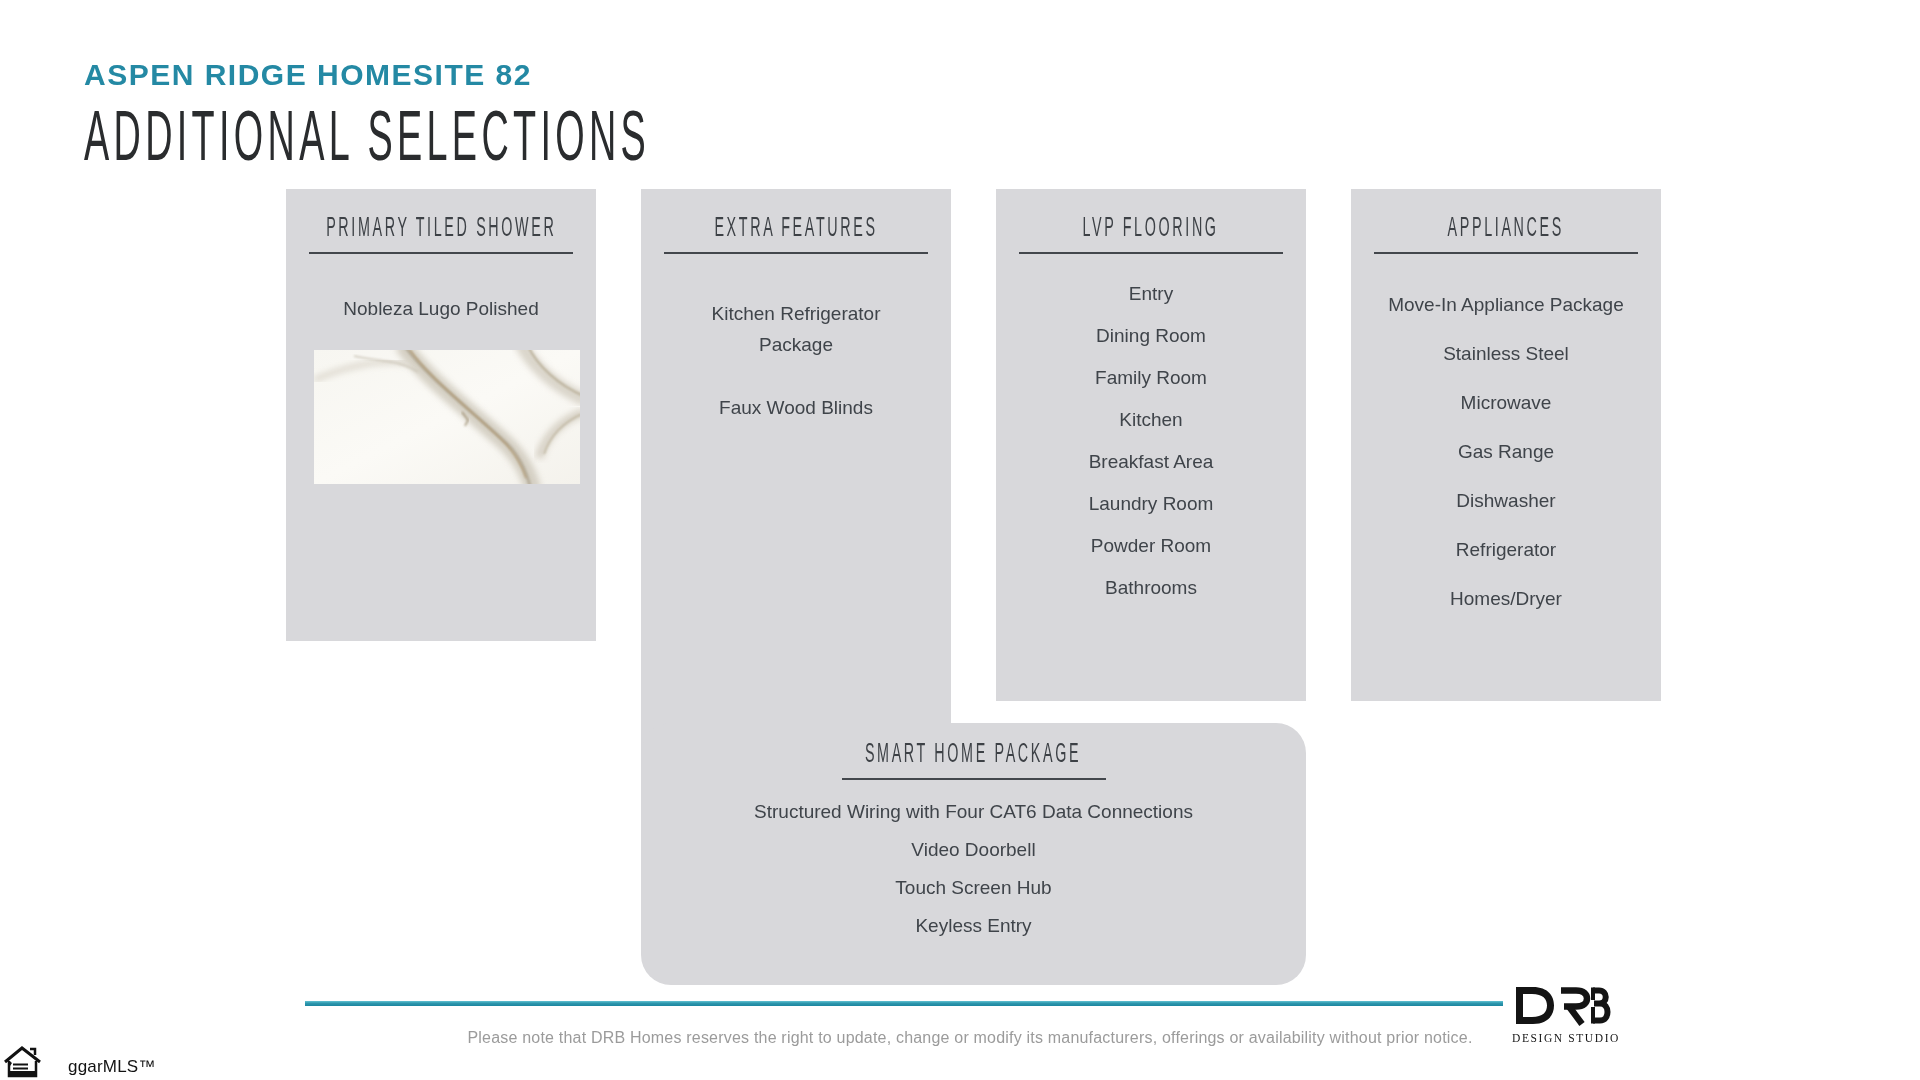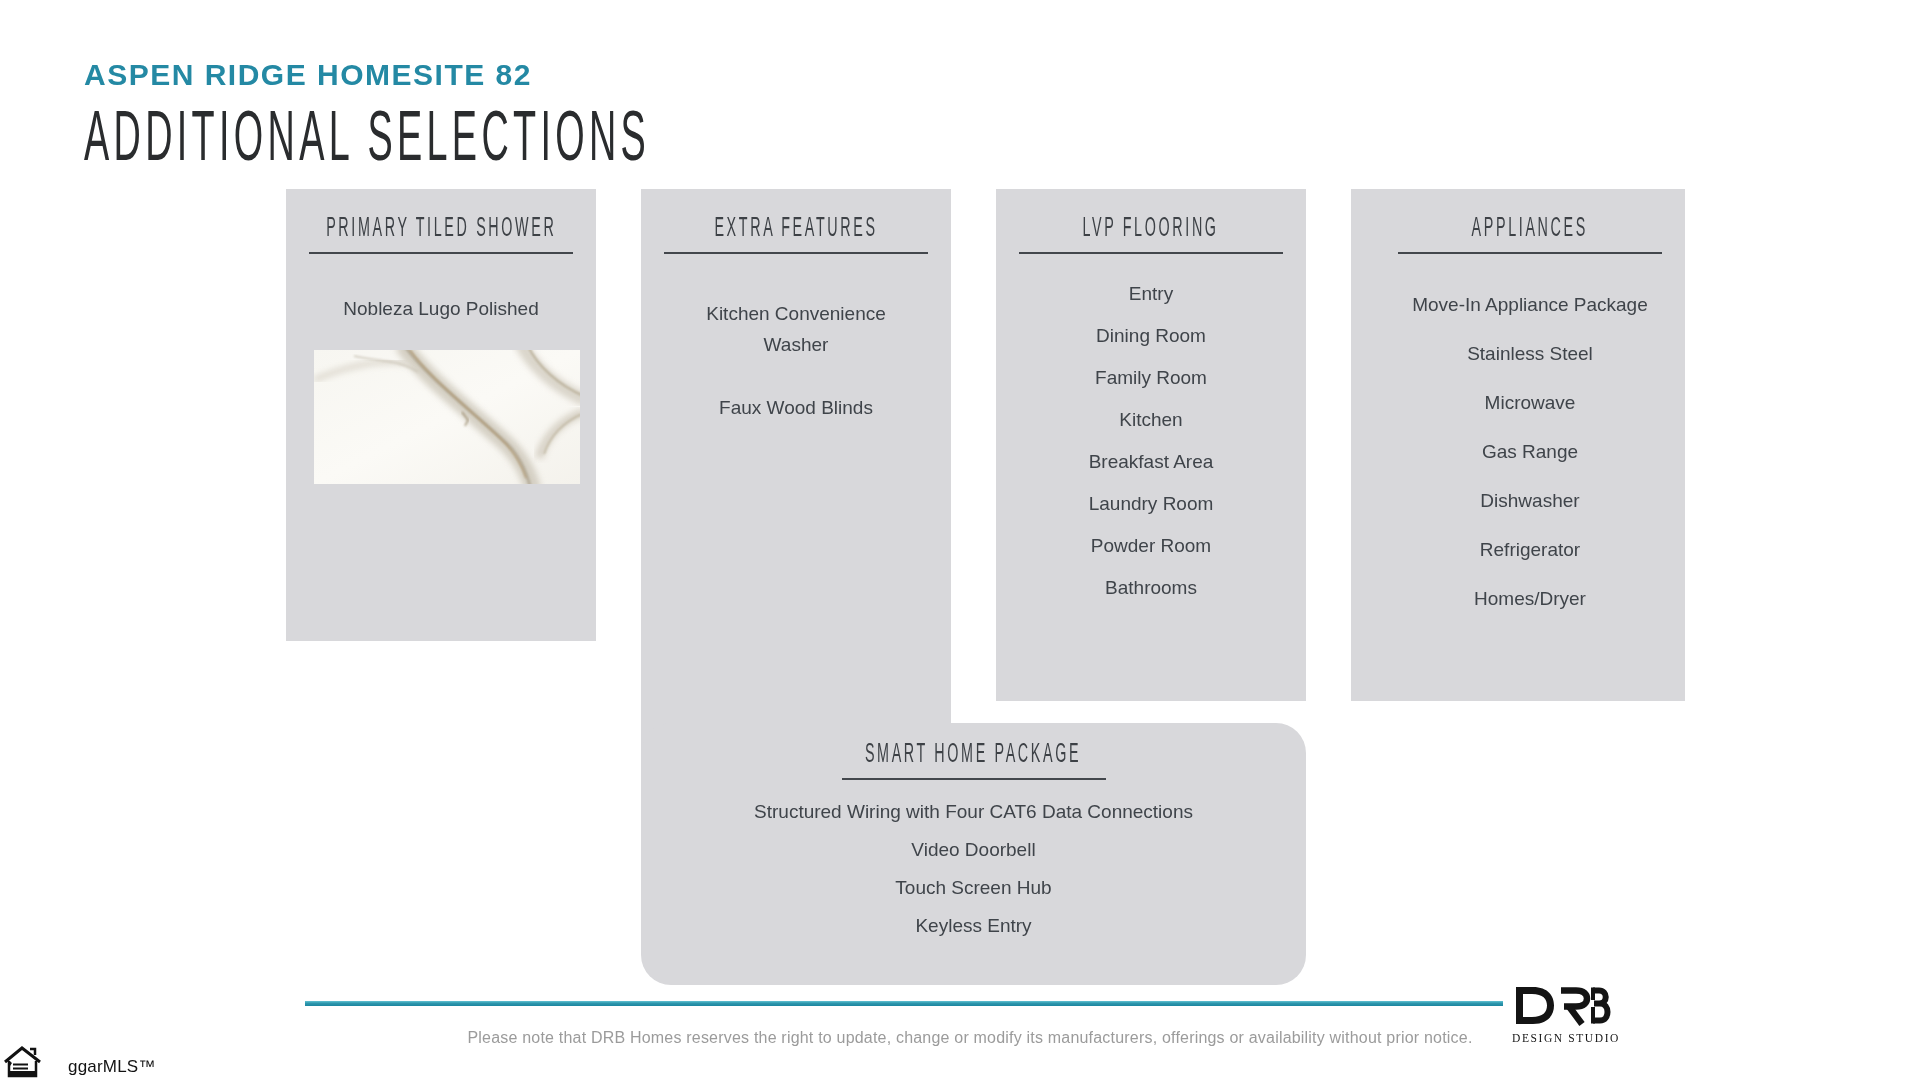--- a/index.html
+++ b/index.html
@@ -18,21 +18,21 @@
     position:absolute; left:84px; top:96px;
     font-size:70px; font-weight:300; letter-spacing:8px; color:#2a2c2e;
     transform:scaleX(0.54); transform-origin:left top; white-space:nowrap;
   }
 
   
   .card { position:absolute; background:#d8d8db; }
   .card-shower { left:286px; top:189px; width:310px; height:452px; }
   .card-extra  { left:641px; top:189px; width:310px; height:588px; }
   .card-lvp    { left:996px; top:189px; width:310px; height:512px; }
-  .card-appl   { left:1351px; top:189px; width:310px; height:512px;padding-left:24px; }
+  .card-appl   { left:1351px; top:189px; width:310px; height:512px; }
   .card-smart  { left:641px; top:723px; width:665px; height:262px;border-radius:30px; }
 
   .card-title-wrap { padding-top:23px; display:flex; justify-content:center; }
   .card-smart .card-title-wrap { padding-top:15px; }
   .card-title {
     font-size:27px; font-weight:400; letter-spacing:5px; color:#3d4146;
     transform:scaleX(0.53); white-space:nowrap;
   }
   .card-underline { width:264px; height:2px; background:#43474c; margin:9px auto 0 auto; }
 
@@ -112,21 +112,21 @@
       <path d="M148,62 l6,8 l-3,6" fill="none" stroke="#9a8a6c" stroke-width="1.6" filter="url(#soft2)" opacity="0.85"></path>
     </svg>
   </div>
 
   <div class="card card-extra">
     <div class="card-title-wrap">
         <div class="card-title">EXTRA FEATURES</div>
       </div>
     <div class="card-underline"></div>
     <div class="card-items">
-        <div class="card-item">Kitchen Convenience Washer</div>
+        <div class="card-item">Kitchen Refrigerator Package</div>
         <div class="card-item">Faux Wood Blinds</div>
       </div>
   </div>
 
   <div class="card card-lvp">
     <div class="card-title-wrap">
         <div class="card-title">LVP FLOORING</div>
       </div>
     <div class="card-underline"></div>
     <div class="card-items">

